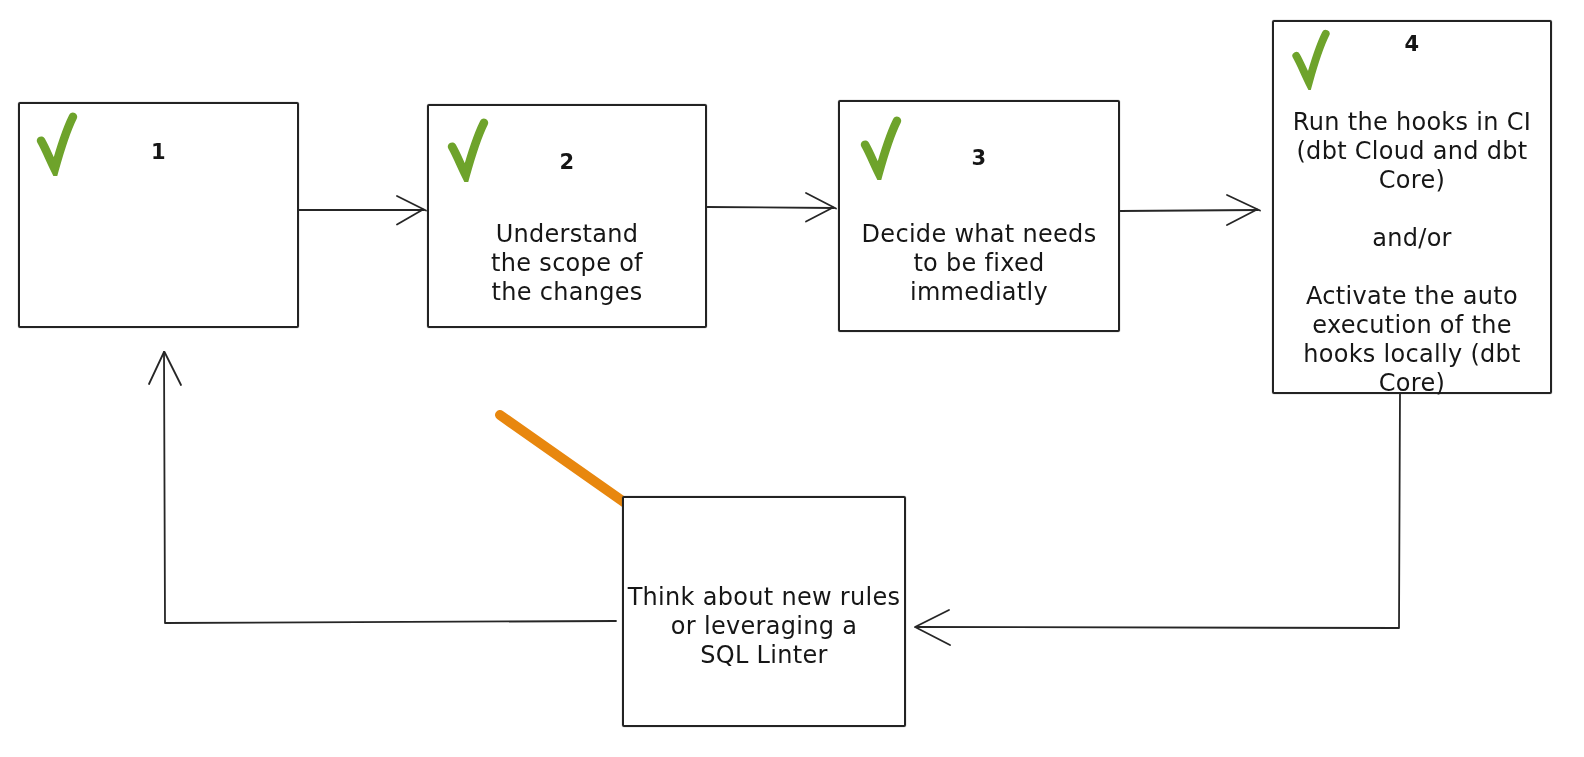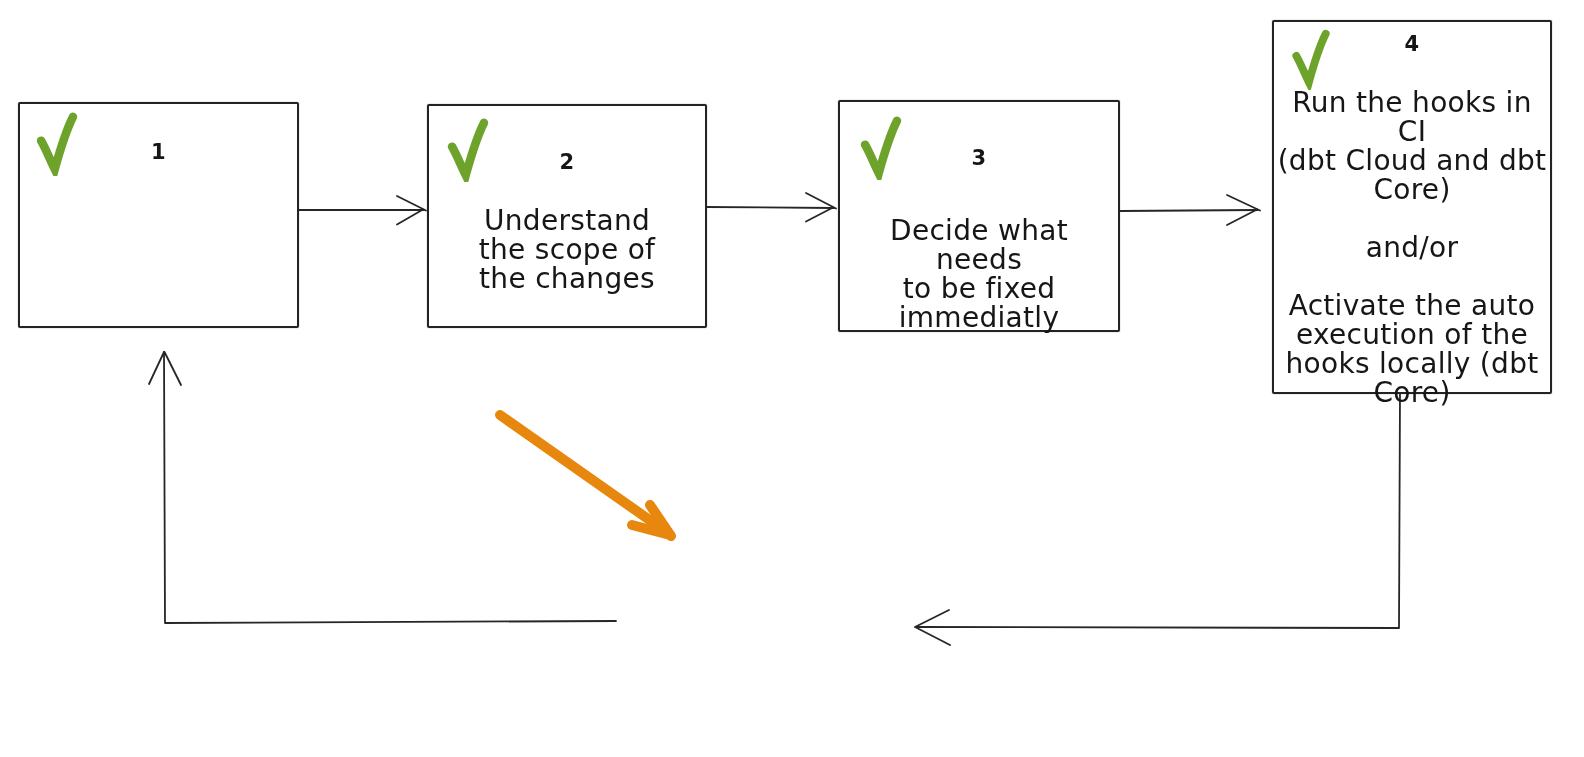--- a/index.html
+++ b/index.html
@@ -11,21 +11,21 @@
   .sbox{
     position:absolute;background:#ffffff;border:2px solid #232323;border-radius:2px;
     box-shadow:0 0 0 0.5px #55555533;
   }
   .num{
     position:absolute;left:0;right:0;text-align:center;
     font-size:21px;font-weight:bold;letter-spacing:.5px;
   }
   .btext{
     position:absolute;left:3px;right:3px;text-align:center;
-    font-size:28px;line-height:29px;white-space:pre-line;letter-spacing:.3px;
+    font-size:24px;line-height:29px;white-space:pre-line;letter-spacing:.3px;margin-top:20px;
   }
   .check{position:absolute;}
 </style>
 </head>
 <body>
 
 <div class="canvas">
 
   <svg class="arrows" width="1584" height="757" viewBox="0 0 1584 757" fill="none" stroke-linecap="round" stroke-linejoin="round">
 
@@ -71,31 +71,31 @@
       <path d="M6 27 C10 34 14 44 18 52 C23 34 29 16 34 6" stroke-width="7.5" stroke="#6ea32b"></path>
     </svg>
     <div class="num" style="top:36px;">1</div>
   </div>
 
   <div class="sbox" style="left:427px;top:104px;width:276px;height:220px;">
     <svg class="check" style="left:16px;top:10px;" width="46" height="66" viewBox="0 0 40 58" fill="none" stroke-linecap="round">
       <path d="M6 27 C10 34 14 44 18 52 C23 34 29 16 34 6" stroke-width="7.5" stroke="#6ea32b"></path>
     </svg>
     <div class="num" style="top:44px;">2</div>
-    <div class="btext" style="top:100px;text-align:center;">Understand
+    <div class="btext" style="top:94px;text-align:center;">Understand
 the scope of
 the changes</div>
   </div>
 
   <div class="sbox" style="left:838px;top:100px;width:278px;height:228px;">
     <svg class="check" style="left:18px;top:12px;" width="46" height="66" viewBox="0 0 40 58" fill="none" stroke-linecap="round">
       <path d="M6 27 C10 34 14 44 18 52 C23 34 29 16 34 6" stroke-width="7.5" stroke="#6ea32b"></path>
     </svg>
     <div class="num" style="top:44px;">3</div>
-    <div class="btext" style="top:114px;">Decide what needs
+    <div class="btext" style="top:98px;">Decide what needs
 to be fixed
 immediatly</div>
   </div>
 
   <div class="sbox" style="left:1272px;top:20px;width:276px;height:370px;">
     <svg class="check" style="left:16px;top:4px;" width="42" height="64" viewBox="0 0 40 58" fill="none" stroke-linecap="round">
       <path d="M6 27 C10 34 14 44 18 52 C23 34 29 16 34 6" stroke-width="7.5" stroke="#6ea32b"></path>
     </svg>
     <div class="num" style="top:10px;">4</div>
     <div class="btext" style="top:66px;line-height:29px;">Run the hooks in CI
@@ -103,14 +103,19 @@
 Core)
 
 and/or
 
 Activate the auto
 execution of the
 hooks locally (dbt
 Core)</div>
   </div>
 
+  <div class="sbox" style="left:622px;top:496px;width:280px;height:227px;">
+    <div class="btext" style="top:65px;">Think about new rules
+or leveraging a
+SQL Linter</div>
+  </div>
 
 </div>
 
 </body></html>

